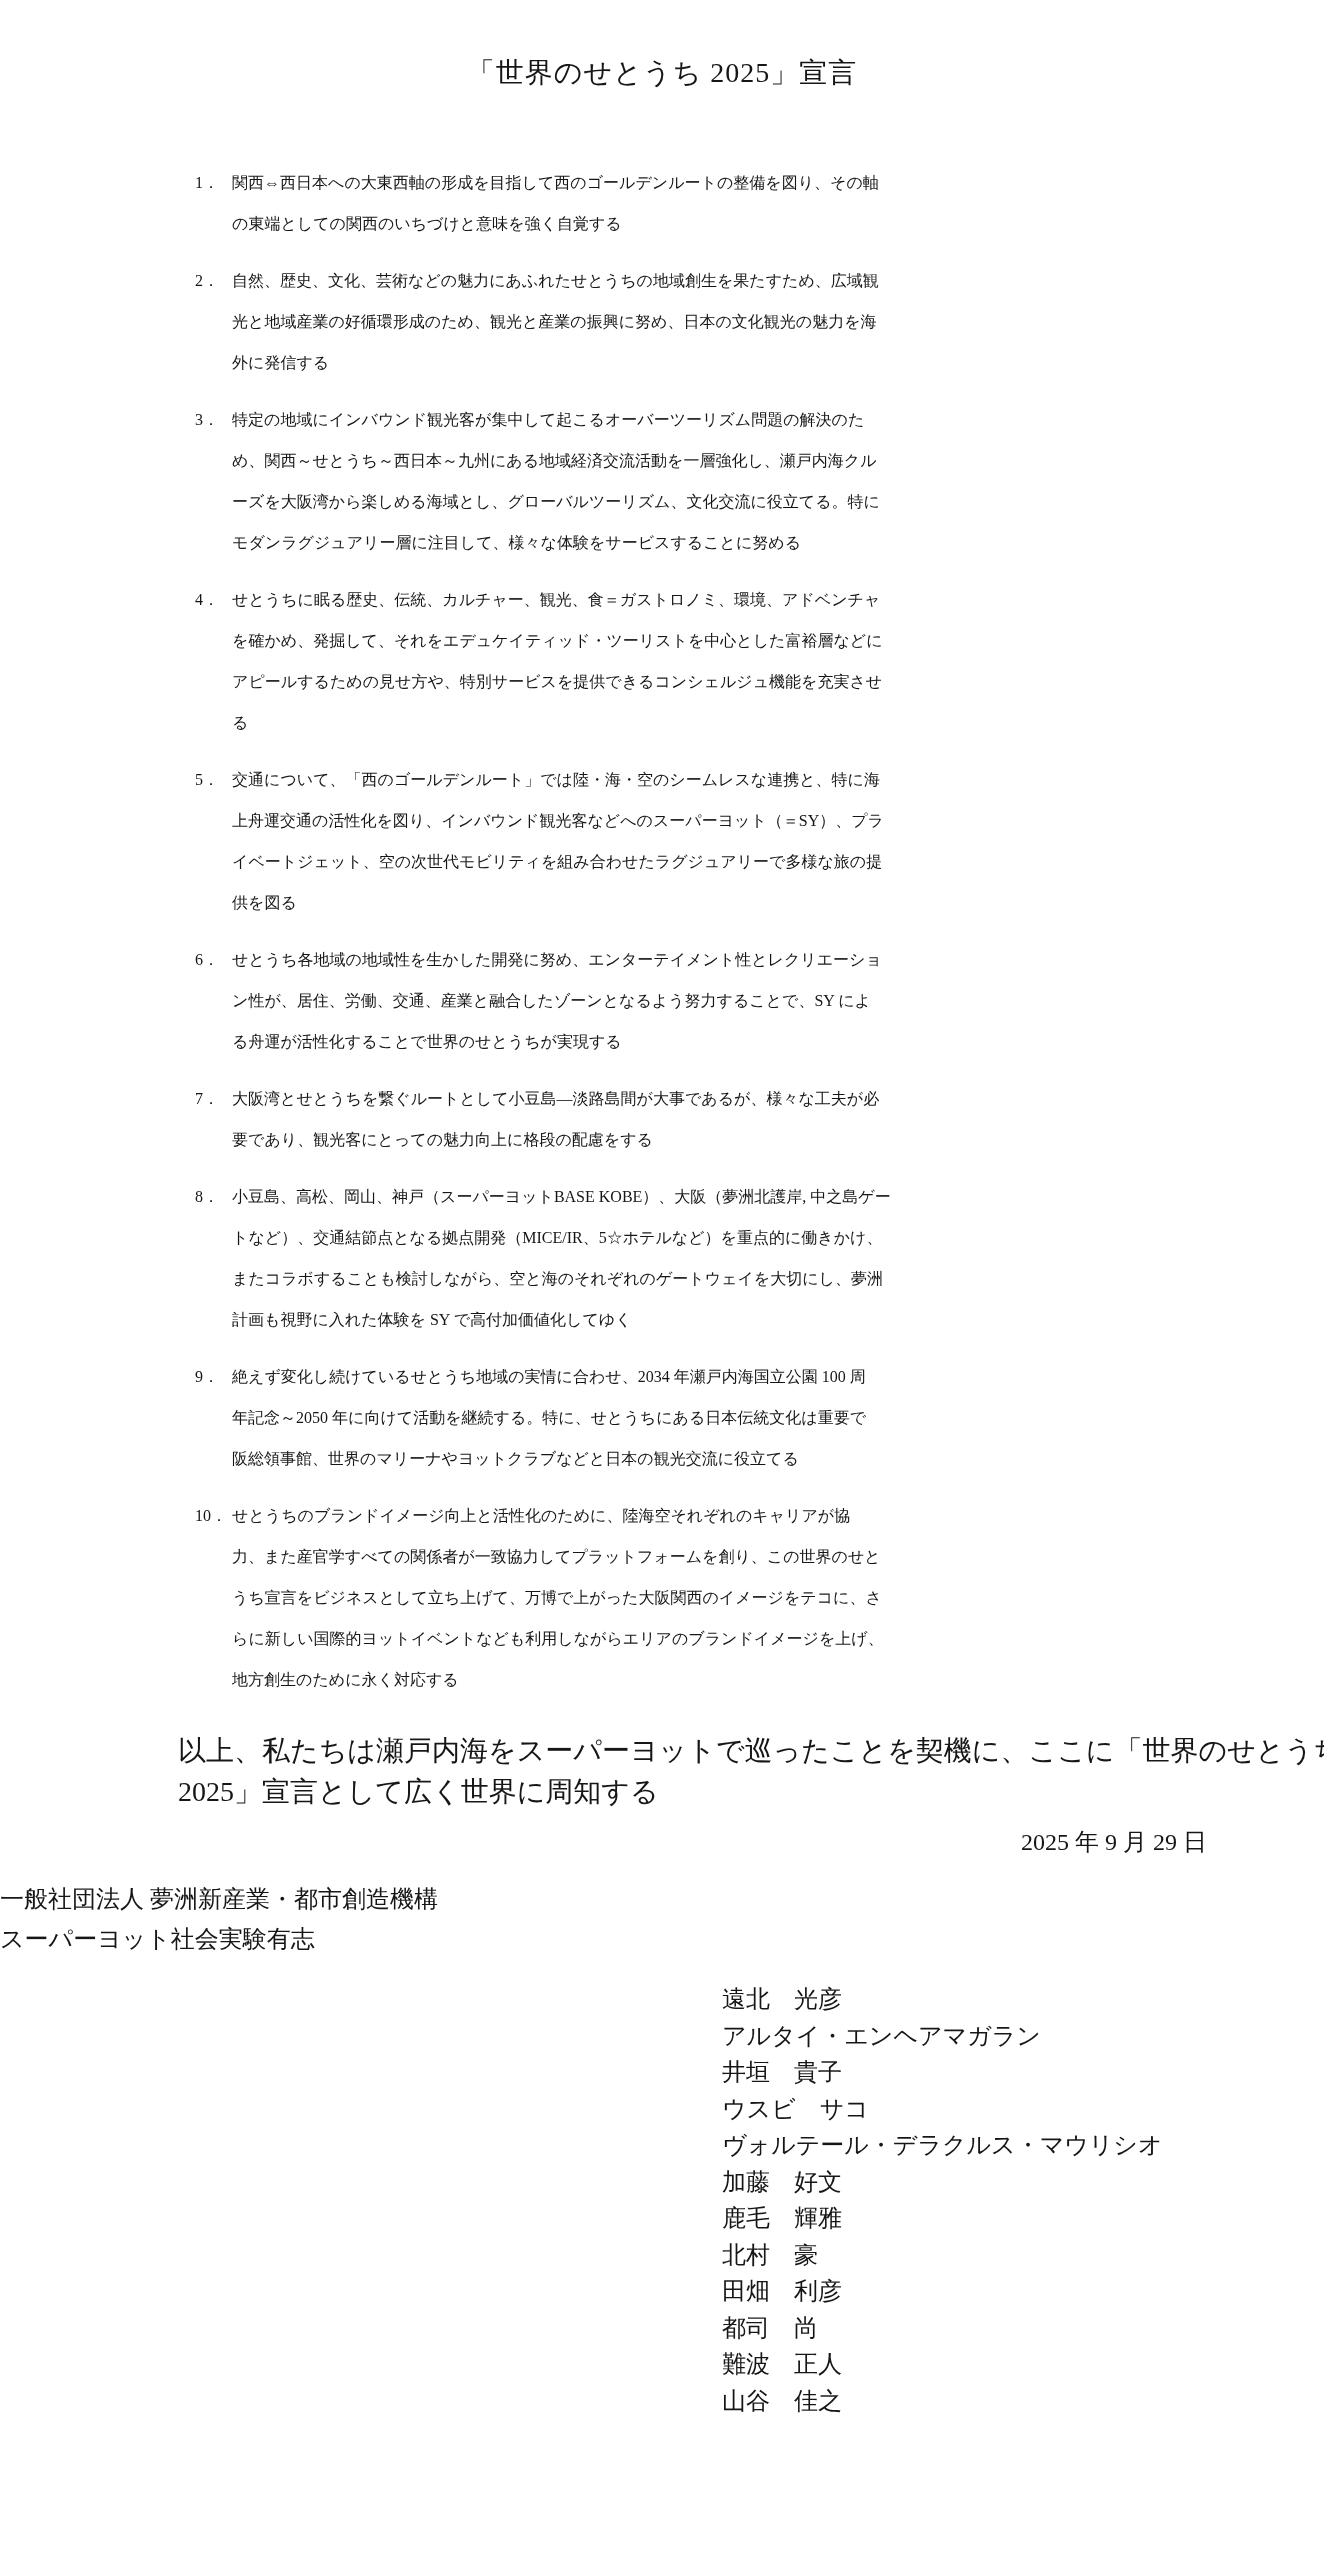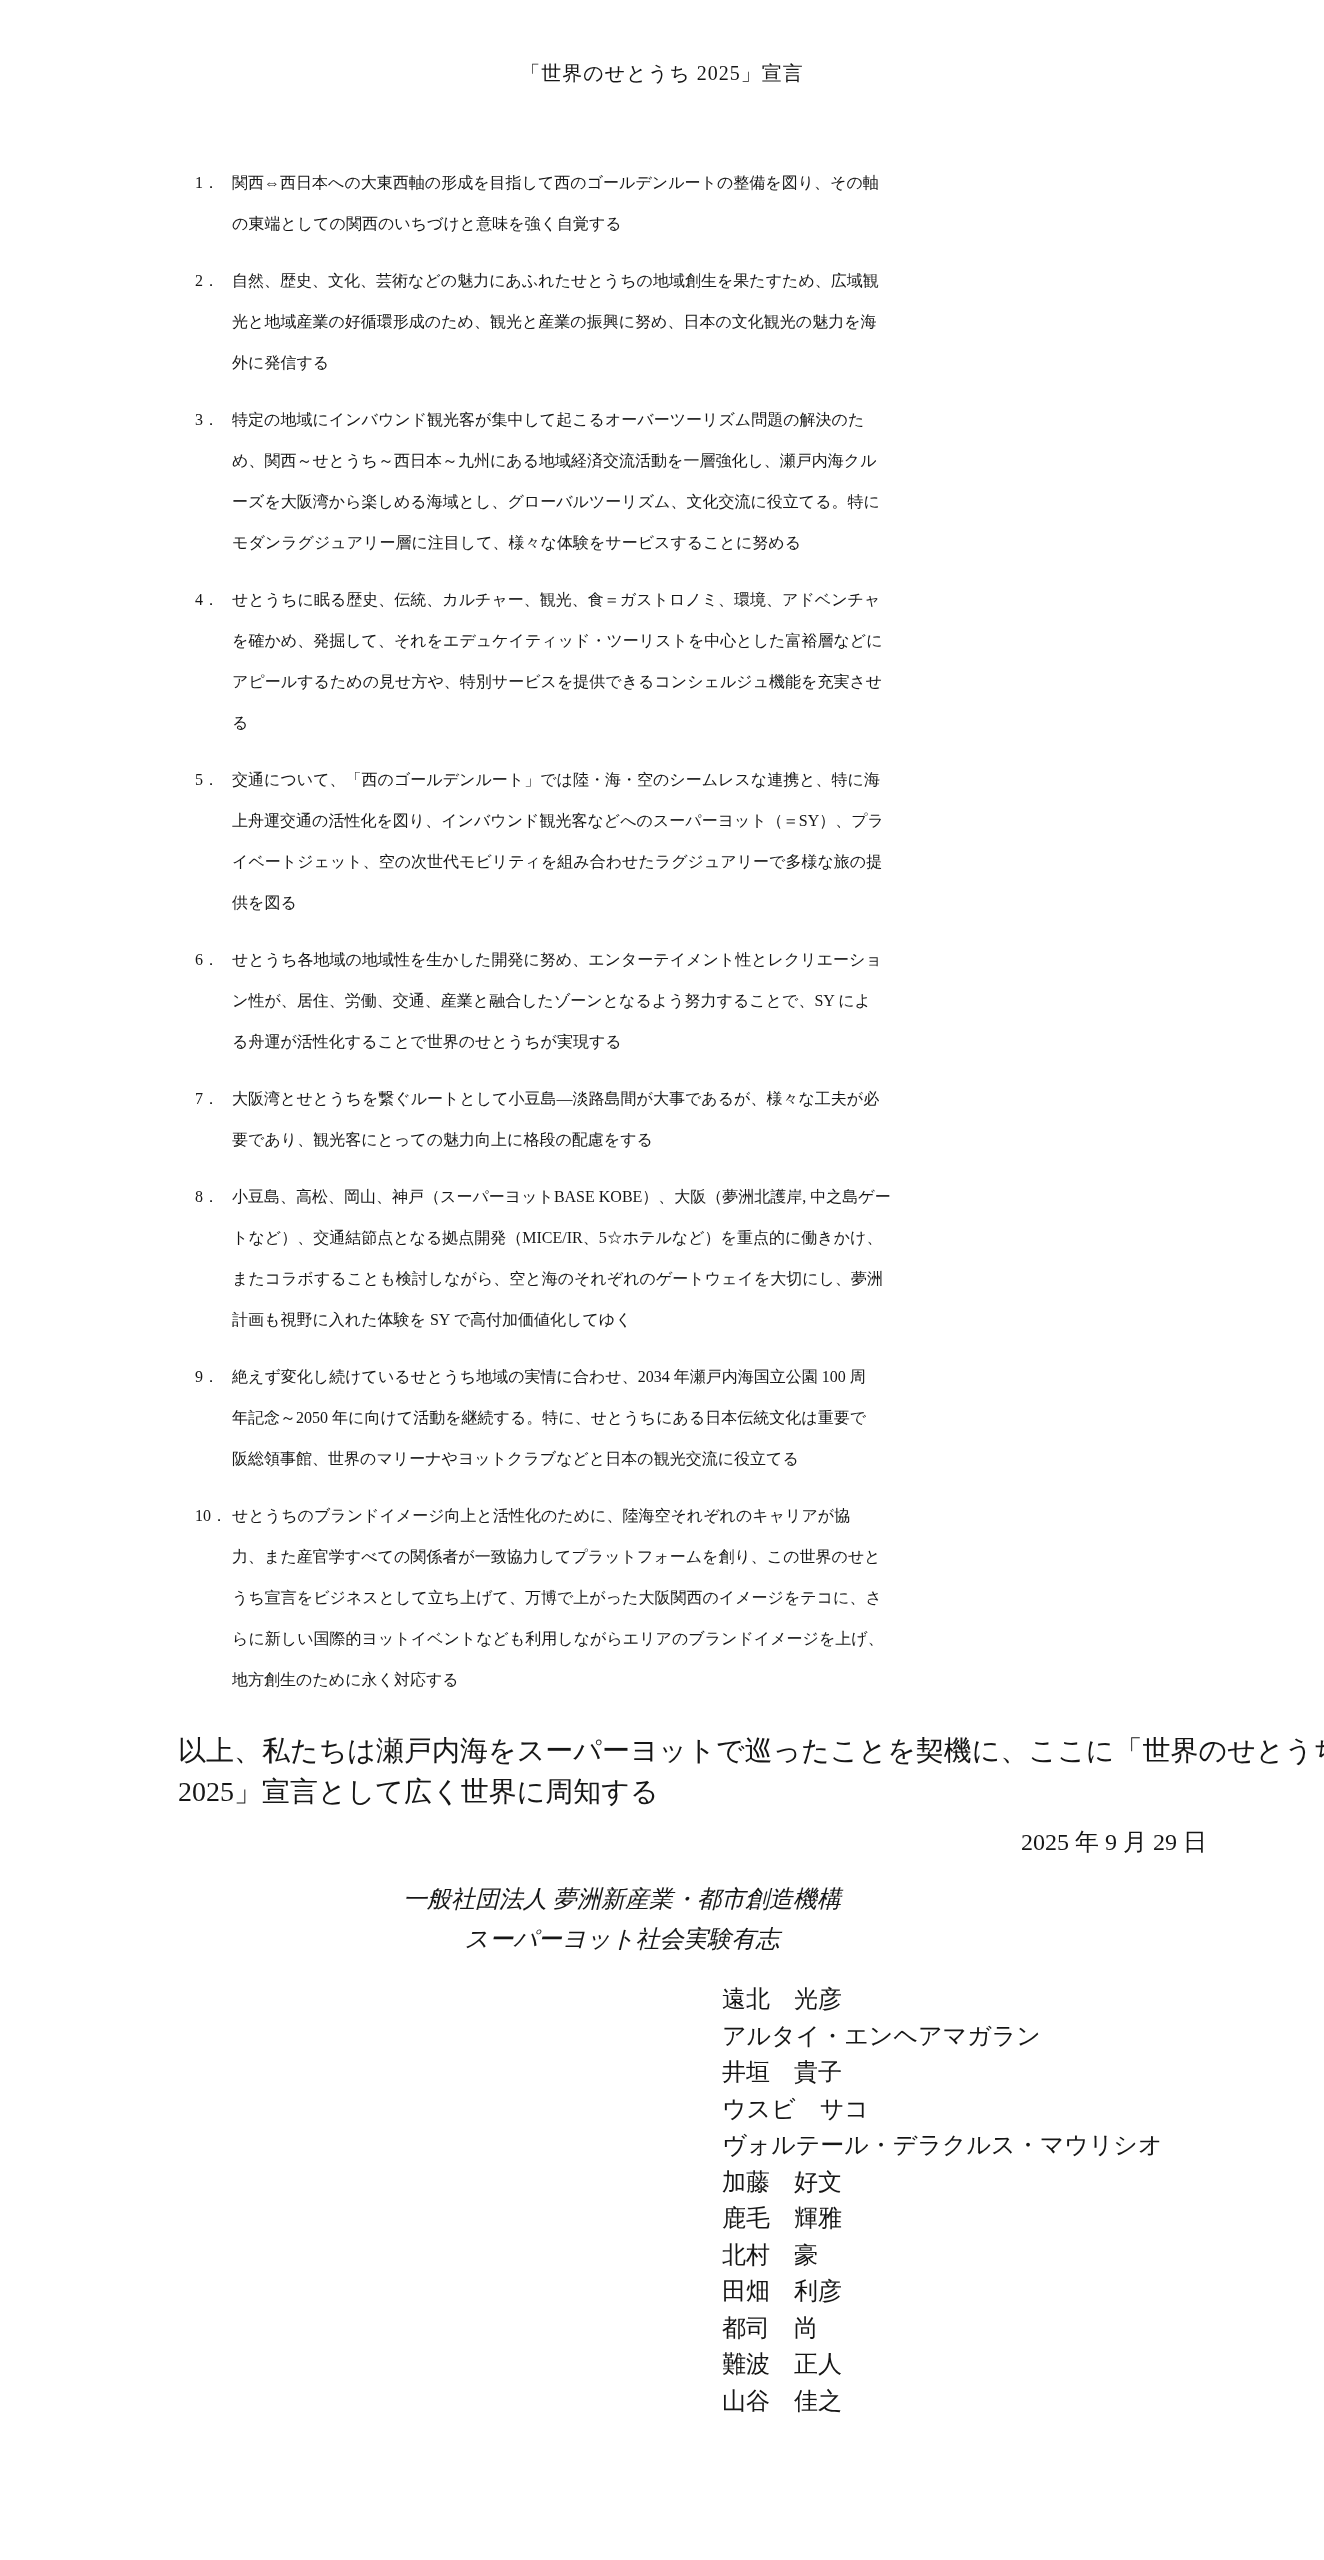--- a/index.html
+++ b/index.html
@@ -9,21 +9,21 @@
     height:2560px;
     background:#ffffff;
     color:#161616;
     font-family:"Liberation Serif","DejaVu Serif",serif;
     overflow:hidden;
   }
   .title{
     margin:0;
     padding-top:52px;
     text-align:center;
-    font-size:20px;
+    font-size:28px;
     font-weight:400;
     line-height:42px;
     letter-spacing:1px;
   }
   .items{
     margin:68px 0 0 195px;
     font-size:16px;
   }
   .item{margin-bottom:16px;}
   .line{line-height:41px; white-space:nowrap;}
@@ -36,23 +36,22 @@
   .date{
     margin-top:10px;
     padding-right:117px;
     text-align:right;
     font-size:24px;
     line-height:41px;
   }
   .org{
     margin-top:16px;
     padding-right:80px;
-    text-align:center;
+    text-align:left;
     font-size:24px;
-    font-style:italic;
   }
   .org .line{line-height:40px;}
   .names{
     margin:22px 0 0 722px;
     font-size:24px;
   }
   .names .line{line-height:36.5px;}
 </style>
 </head>
 <body>

